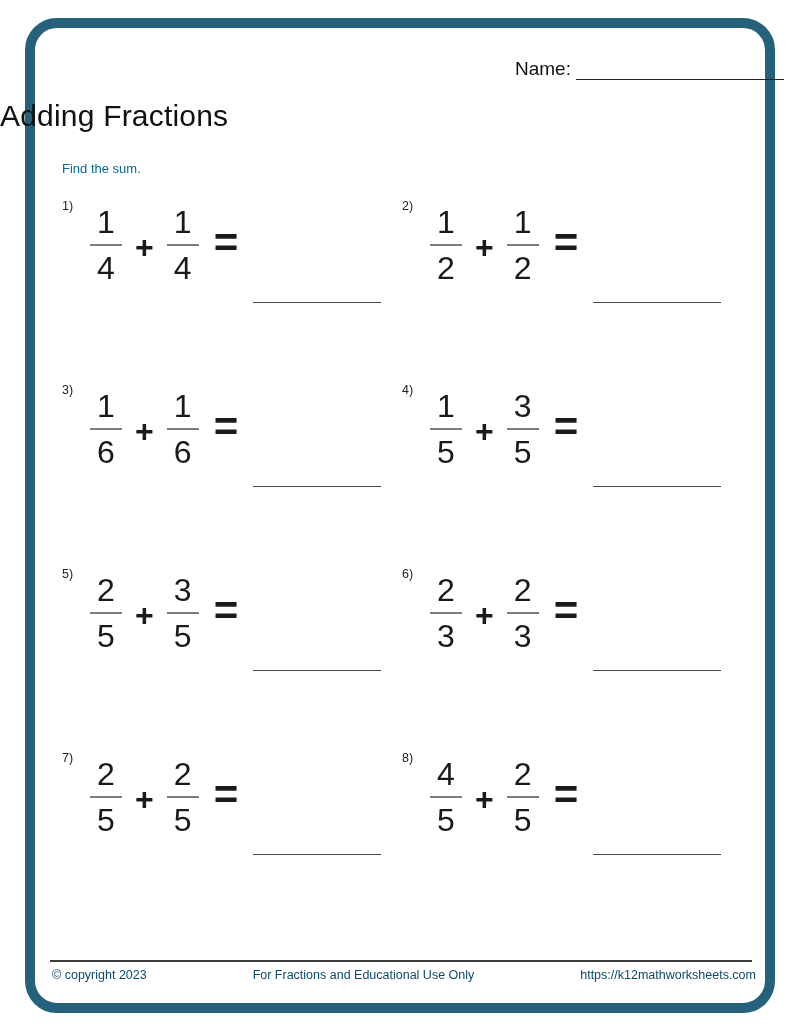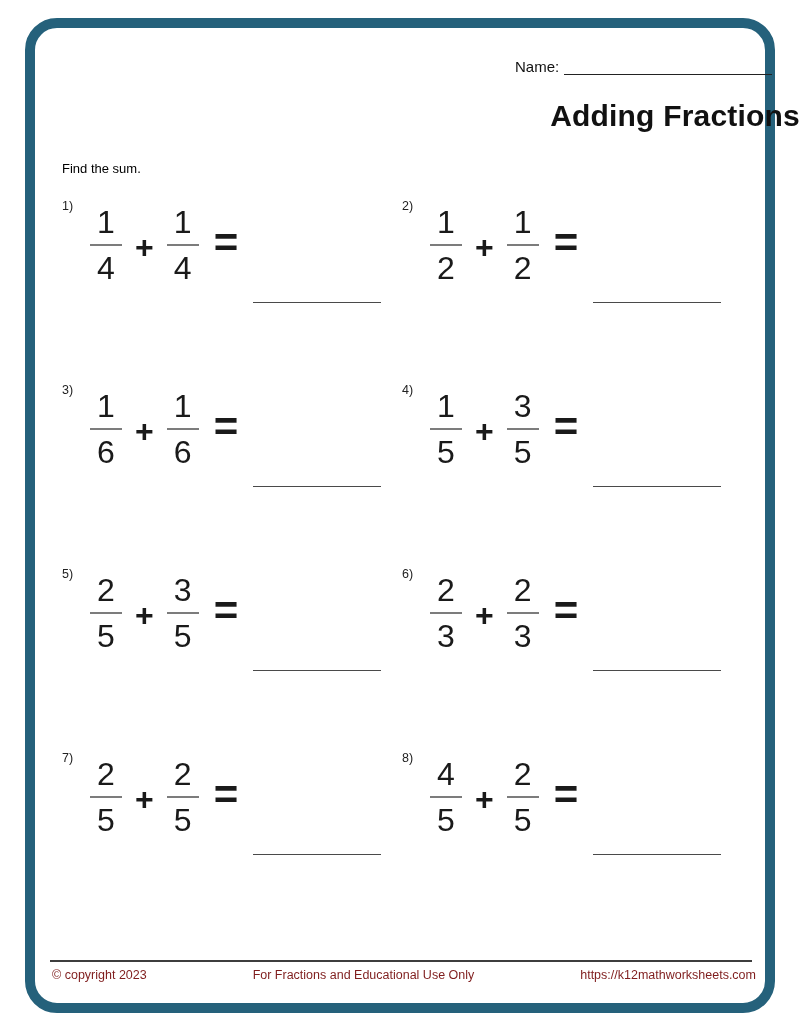--- a/index.html
+++ b/index.html
@@ -19,39 +19,39 @@
     position: absolute;
     left: 25px; top: 18px; right: 25px; bottom: 22px;
     border: 10px solid #25617b;
     border-radius: 32px;
     pointer-events: none;
   }
   
   .name-row {
     position: absolute; top: 58px; left: 515px;
     display: flex; align-items: flex-end;
-    font-size: 15px; color: #111;
+    font-size: 19px; color: #111;
   }
   .name-line {
     display: inline-block;
     width: 208px; height: 17px;
     border-bottom: 1.5px solid #222;
     margin-left: 5px;
   }
   
   .title {
     position: absolute; top: 99px; left: 0; width: 100%;
-    text-align: right;
-    font-size: 30px; font-weight: bold; color: #111;
+    text-align: left;
+    font-size: 30px; font-weight: normal; color: #111;
     letter-spacing: 0.2px;
   }
   
   .instruction {
     position: absolute; top: 161px; left: 62px;
-    font-size: 13px; color: #000000;
+    font-size: 13px; color: #0369a1;
   }
   
   .problems {
     position: absolute; top: 203px; left: 62px;
     display: grid;
     grid-template-columns: 340px 340px;
     row-gap: 100px;
     justify-content: start;
   }
   .problem {
@@ -111,21 +111,21 @@
     left: 50px; right: 48px; top: 960px;
     border-top: 2px solid #3d3d3d;
   }
   .footer-row {
     position: absolute;
     left: 52px; right: 44px; top: 968px;
     display: flex;
     justify-content: space-between;
     align-items: baseline;
     font-size: 12.5px;
-    color: #7f1d1d;
+    color: #0c4a6e;
   }
 </style>
 </head>
 <body>
 
 <div class="page">
 
   <div class="page-border" style="border-color: rgb(37, 97, 123);"></div>
 
   <div class="name-row">

